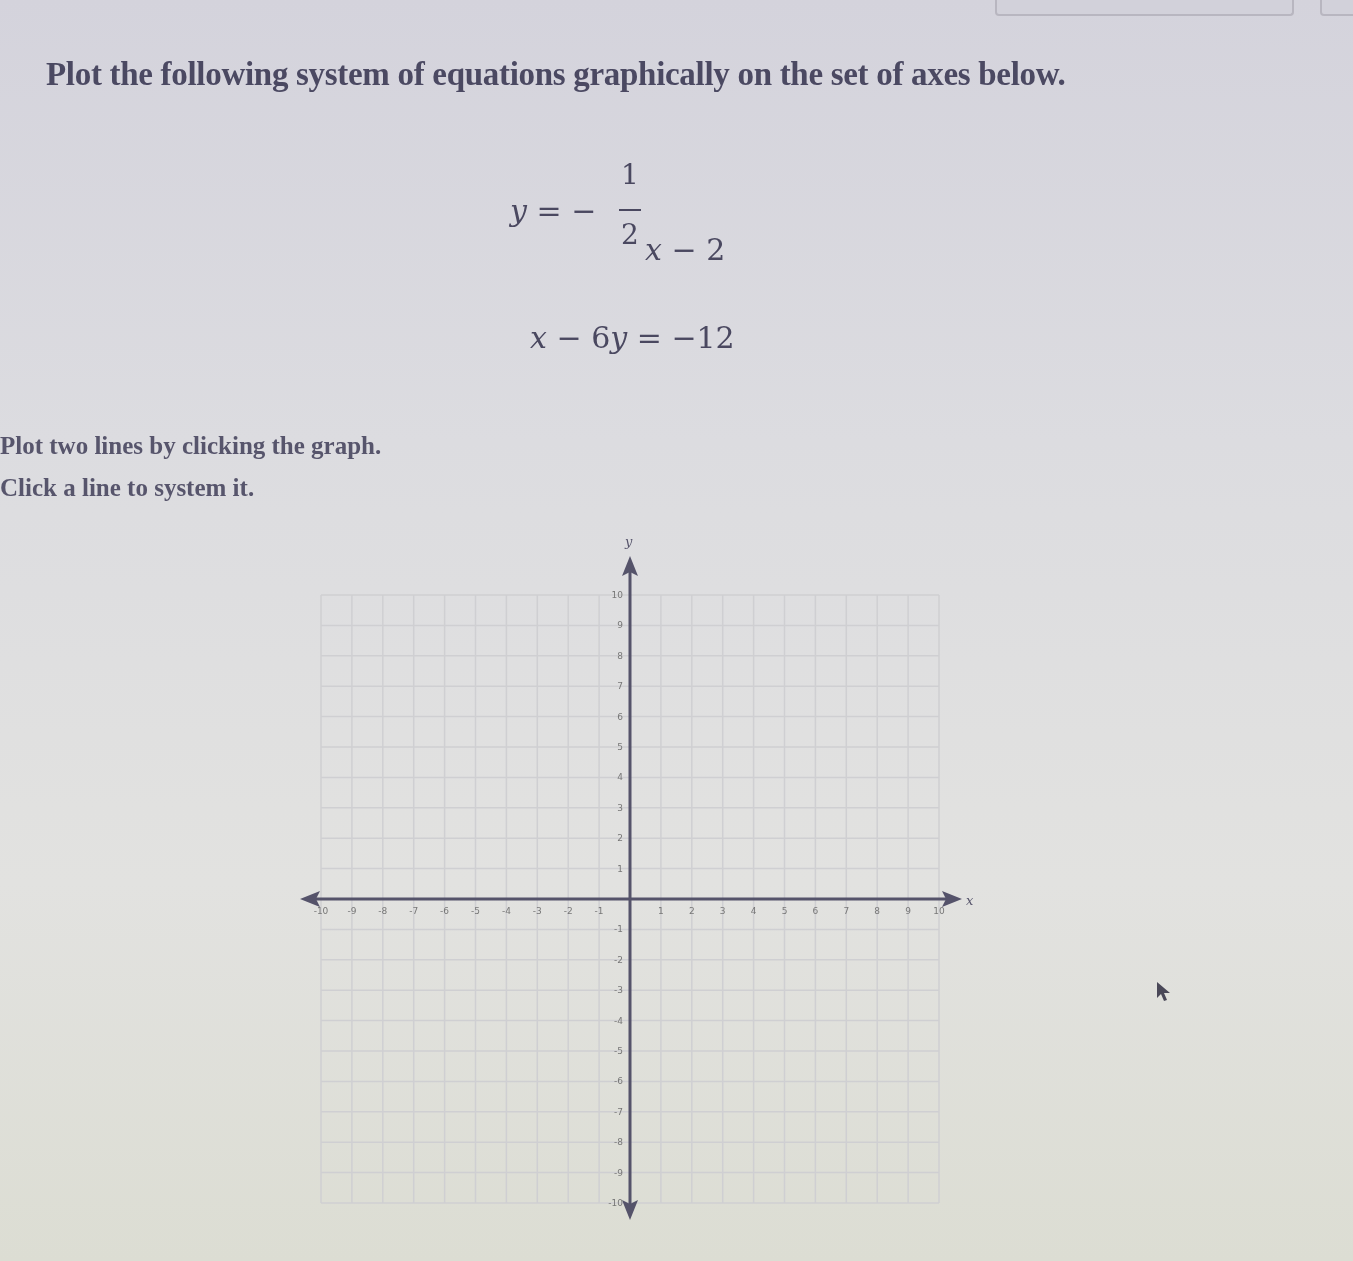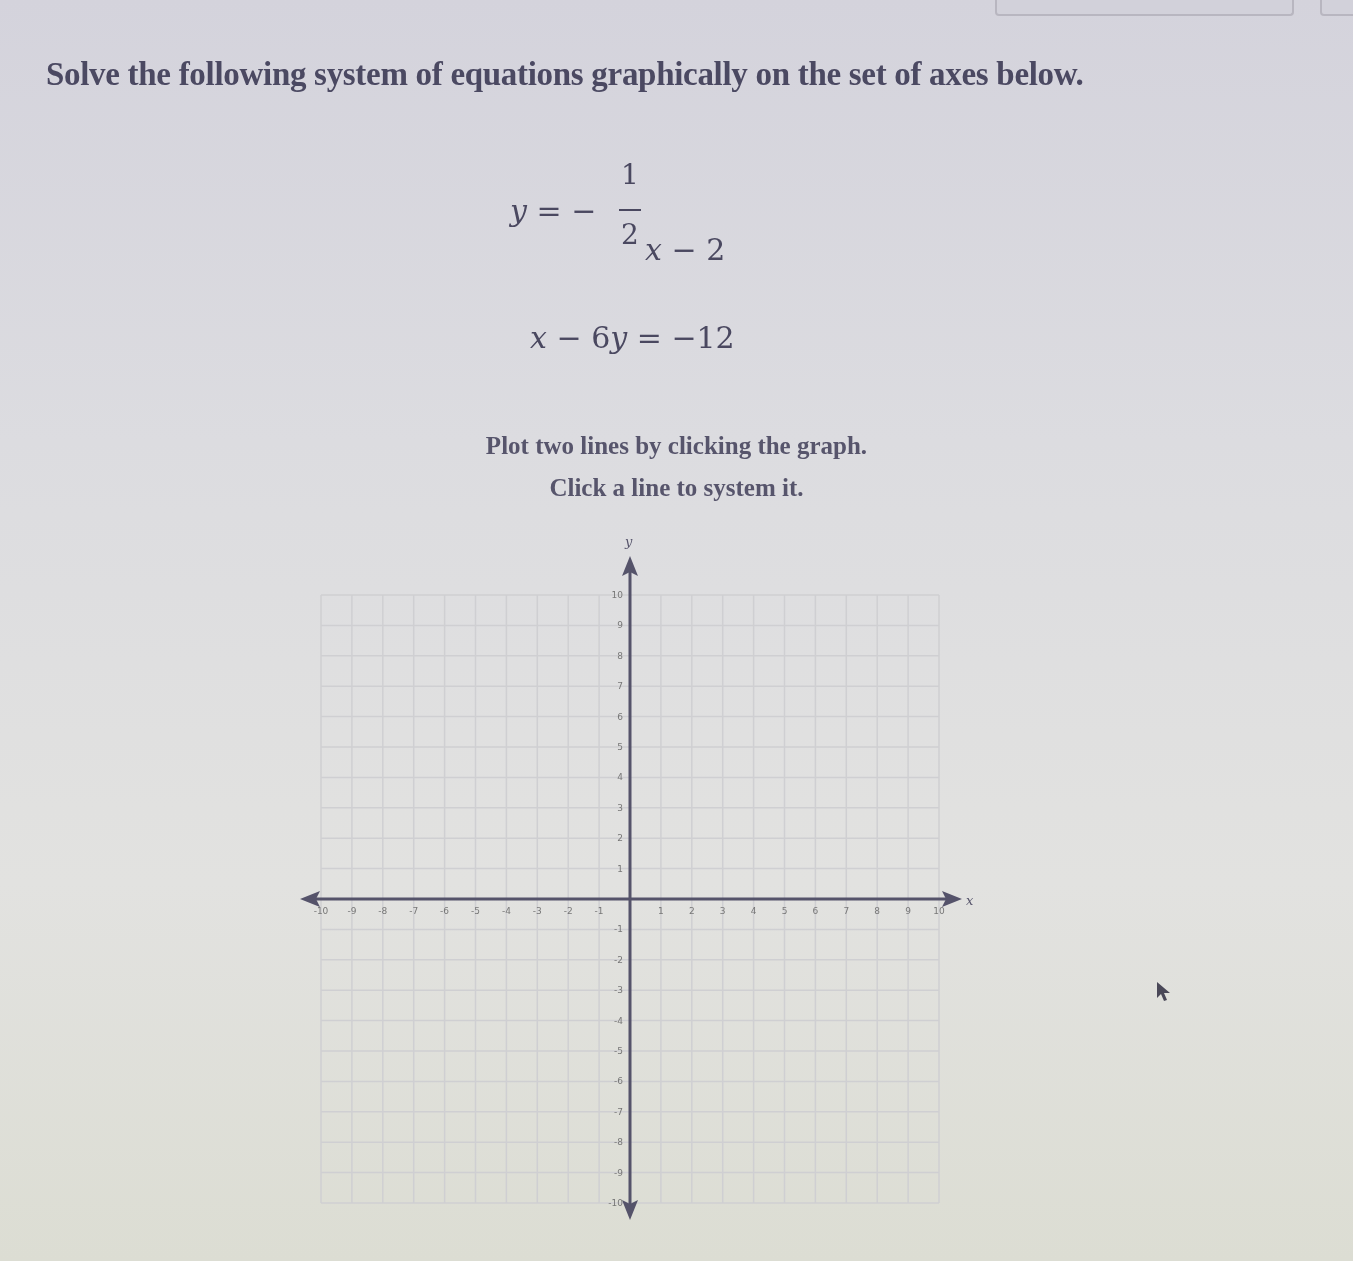--- a/index.html
+++ b/index.html
@@ -17,34 +17,34 @@
   .prompt {
     position: absolute; left: 46px; top: 56px;
     font-size: 33px; font-weight: bold; color: #4b4962;
     letter-spacing: -0.3px; white-space: nowrap;
   }
   .eq { position: absolute; font-family: "DejaVu Serif", serif; font-size: 30px; color: #4a4860; white-space: nowrap; }
   .eq i { font-style: italic; }
   .frac { position: absolute; font-family: "DejaVu Serif", serif; font-size: 30px; color: #4a4860; }
   .fracbar { position: absolute; height: 1.5px; background: #4a4860; }
   .instr {
-    position: absolute; width: 1353px; left: -0px; text-align: center;
+    position: absolute; width: 1353px; left: -0px; text-align: left;
     font-size: 25px; font-weight: bold; color: #57556c;
   }
   #graph { position: absolute; left: 0; top: 0; }
   .tick { font-family: "DejaVu Sans", sans-serif; font-size: 9px; fill: #777; }
   .cursor { position: absolute; left: 1155px; top: 980px; }
 </style>
 </head>
 <body>
 
 <div class="topbox" style="left:995px; width:295px;"></div>
 <div class="topbox" style="left:1320px; width:40px;"></div>
 
-<div class="prompt">Solve the following system of equations graphically on the set of axes below.</div>
+<div class="prompt">Plot the following system of equations graphically on the set of axes below.</div>
 
 <div>
   <span class="eq" style="left:510px; top:193px;"><i>y</i> <span>=</span> <span>−</span></span>
   <span class="frac" style="left:621px; top:158px; font-size:28px;">1</span>
   <div class="fracbar" style="left:619px; top:209px; width:22px;"></div>
   <span class="frac" style="left:621px; top:218px; font-size:28px;">2</span>
   <span class="eq" style="left:645px; top:193px;margin-top:39px;"><i>x</i> <span>− 2</span></span>
 </div>
 
 <div class="eq" style="left:508px; top:320px;margin-left:22px;">

